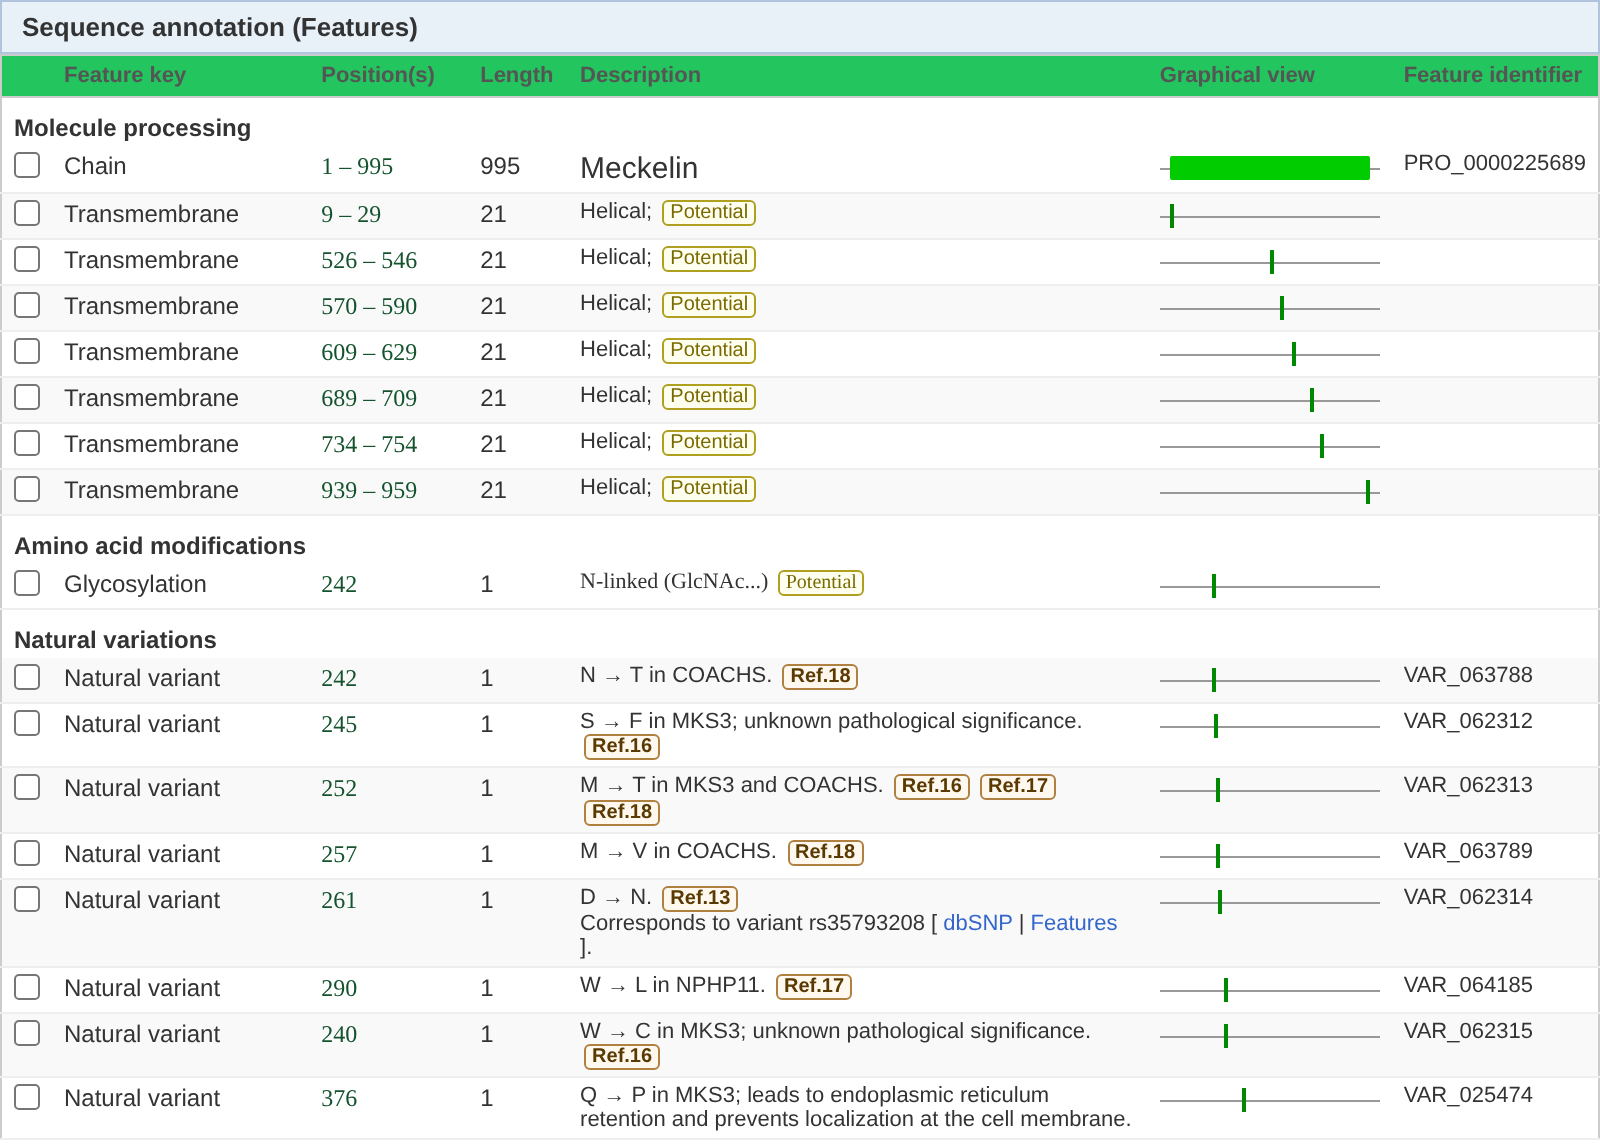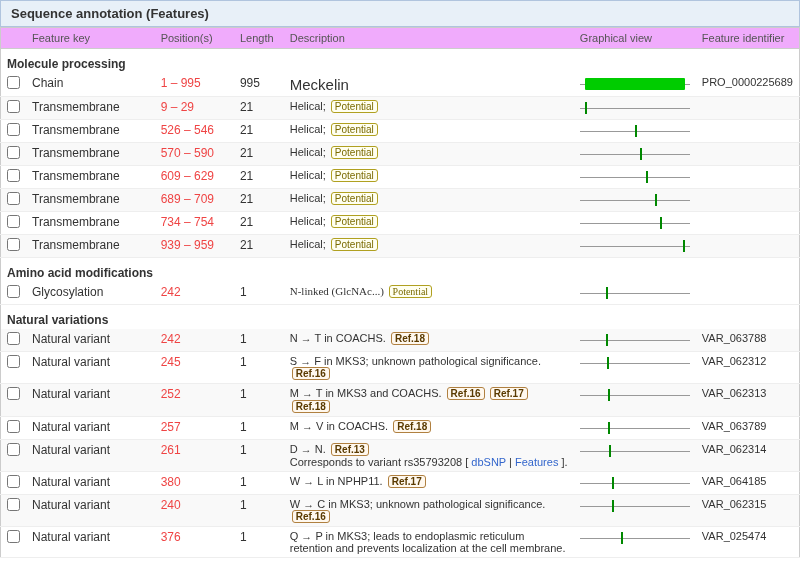--- a/index.html
+++ b/index.html
@@ -17,25 +17,25 @@
       font-weight: bold;
       font-size: 13px;
       color: #333;
     }
     .main-table {
       width: 100%;
       border-collapse: collapse;
       border: 1px solid #ccc;
     }
     .main-table th {
-      background: #f0abfc;
+      background: #22c55e;
       border-bottom: 1px solid #ccc;
       padding: 4px 6px;
       text-align: left;
-      font-weight: normal;
+      font-weight: bold;
       color: #555;
       font-size: 11px;
     }
     .main-table td {
       padding: 3px 6px;
       vertical-align: top;
       border-bottom: 1px solid #eee;
     }
     .section-header td {
       font-weight: bold;
@@ -45,22 +45,23 @@
       border-bottom: none;
       font-size: 12px;
     }
     .feature-key-col { width: 130px; }
     .position-col { width: 80px; }
     .length-col { width: 50px; }
     .description-col { width: 300px; }
     .graphical-col { width: 120px; }
     .identifier-col { width: 100px; }
     .position-link {
-      color: #ef4444;
+      color: #14532d;
       text-decoration: none;
+      font-family: Liberation Serif, serif;
     }
     .badge {
       display: inline-block;
       border: 1px solid #b0a020;
       border-radius: 3px;
       padding: 0px 3px;
       font-size: 10px;
       color: #7a6a00;
       background: #fffff0;
       margin-left: 2px;
@@ -350,21 +351,21 @@
             <div class="graph-container">
               <div class="graph-line"></div>
               <div class="graph-tick" style="left: 26.1%; background: rgb(0, 136, 0);"></div>
             </div>
           </td>
           <td class="identifier-text">VAR_062314</td>
         </tr>
         <tr class="row-normal">
           <td class="checkbox-cell"><input type="checkbox" style=""></td>
           <td>Natural variant</td>
-          <td><a class="position-link" href="#">380</a></td>
+          <td><a class="position-link" href="#">290</a></td>
           <td>1</td>
           <td style="font-size: 11px;">W → L in NPHP11.  <span class="ref-badge">Ref.17</span></td>
           <td>
             <div class="graph-container">
               <div class="graph-line"></div>
               <div class="graph-tick" style="left: 29%; background: rgb(0, 136, 0);"></div>
             </div>
           </td>
           <td class="identifier-text">VAR_064185</td>
         </tr>

